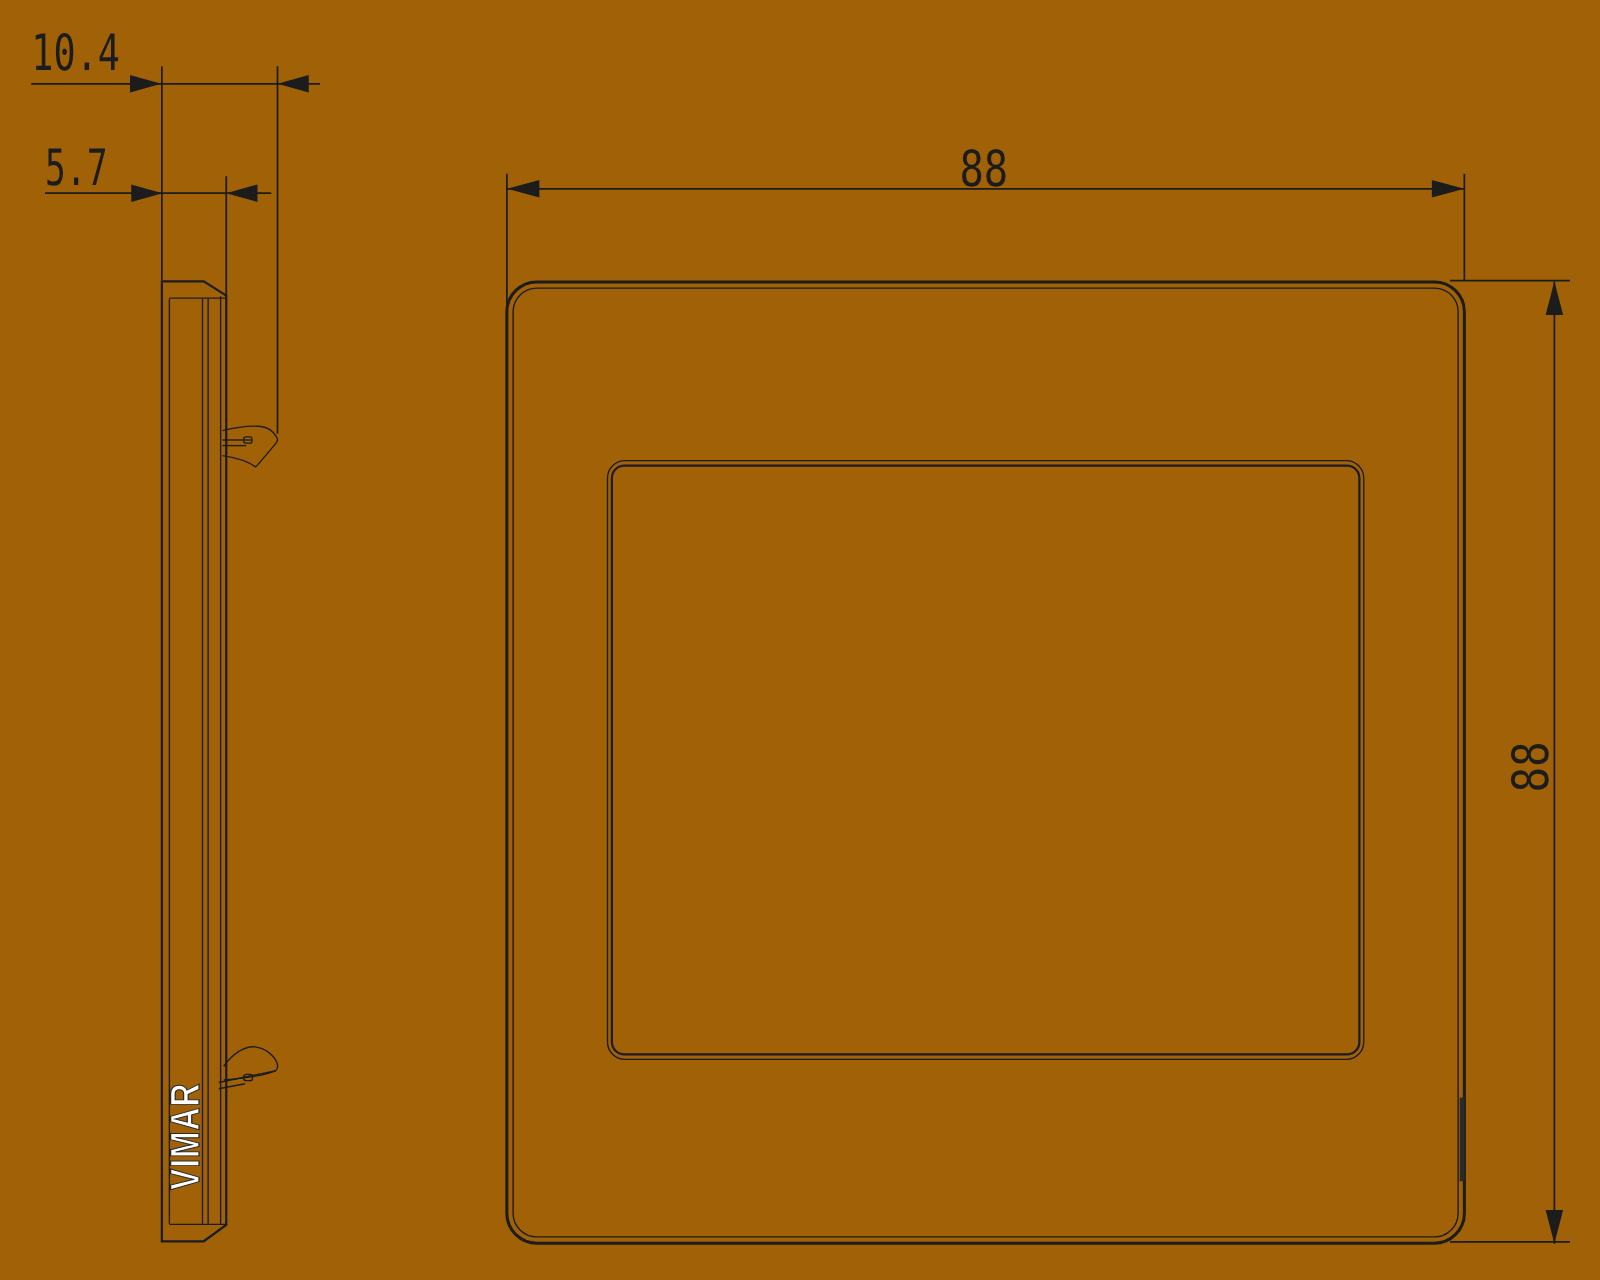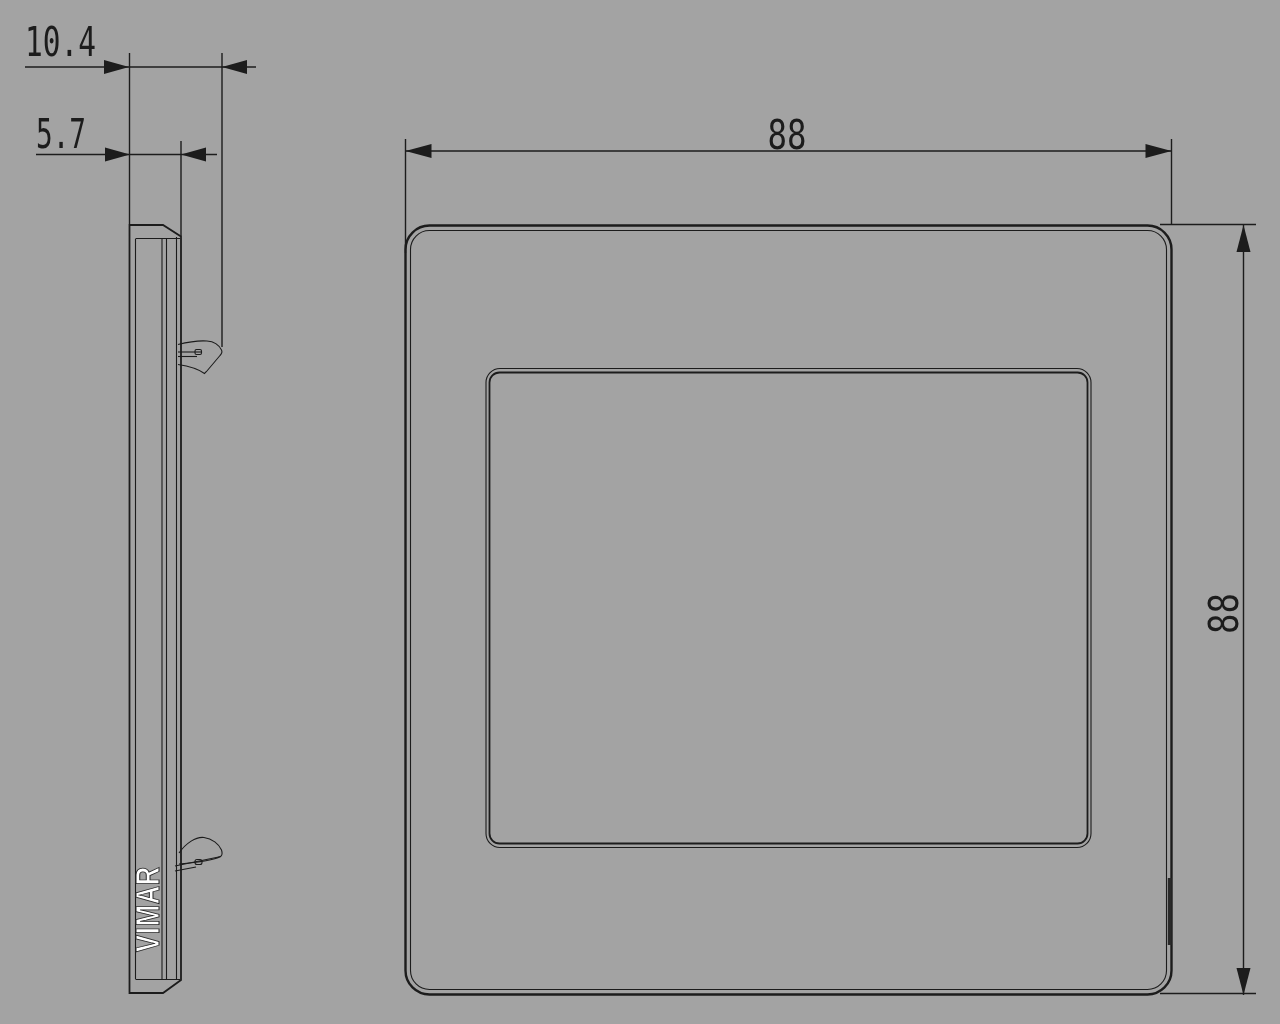--- a/index.html
+++ b/index.html
@@ -1,16 +1,16 @@
 <!DOCTYPE html>
 <html><head>
 <meta charset="utf-8">
 <style>
   html,body{margin:0;padding:0;background:#ffffff;}
-  .stage{width:1280px;height:1024px;position:relative;background:#a3a3a3;overflow:hidden;}
+  .stage{width:1280px;height:1024px;position:relative;background:#a16207;overflow:hidden;}
   svg{display:block;}
   text.dim{
     font-family:"DejaVu Sans Mono","Liberation Mono",monospace;
     font-size:40px;
     fill:#1c1c1c;
   }
   text.logo{
     font-family:"Liberation Sans","DejaVu Sans",sans-serif;
     font-size:33px;
     font-weight:bold;

